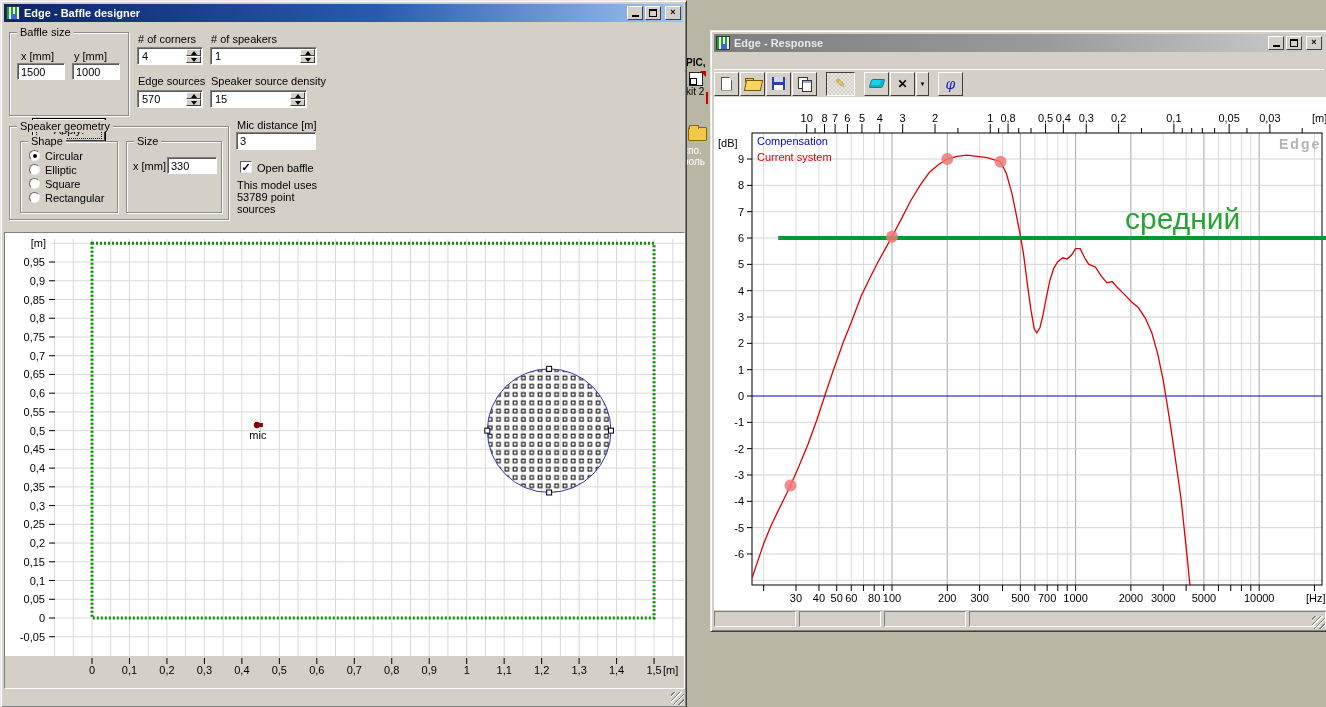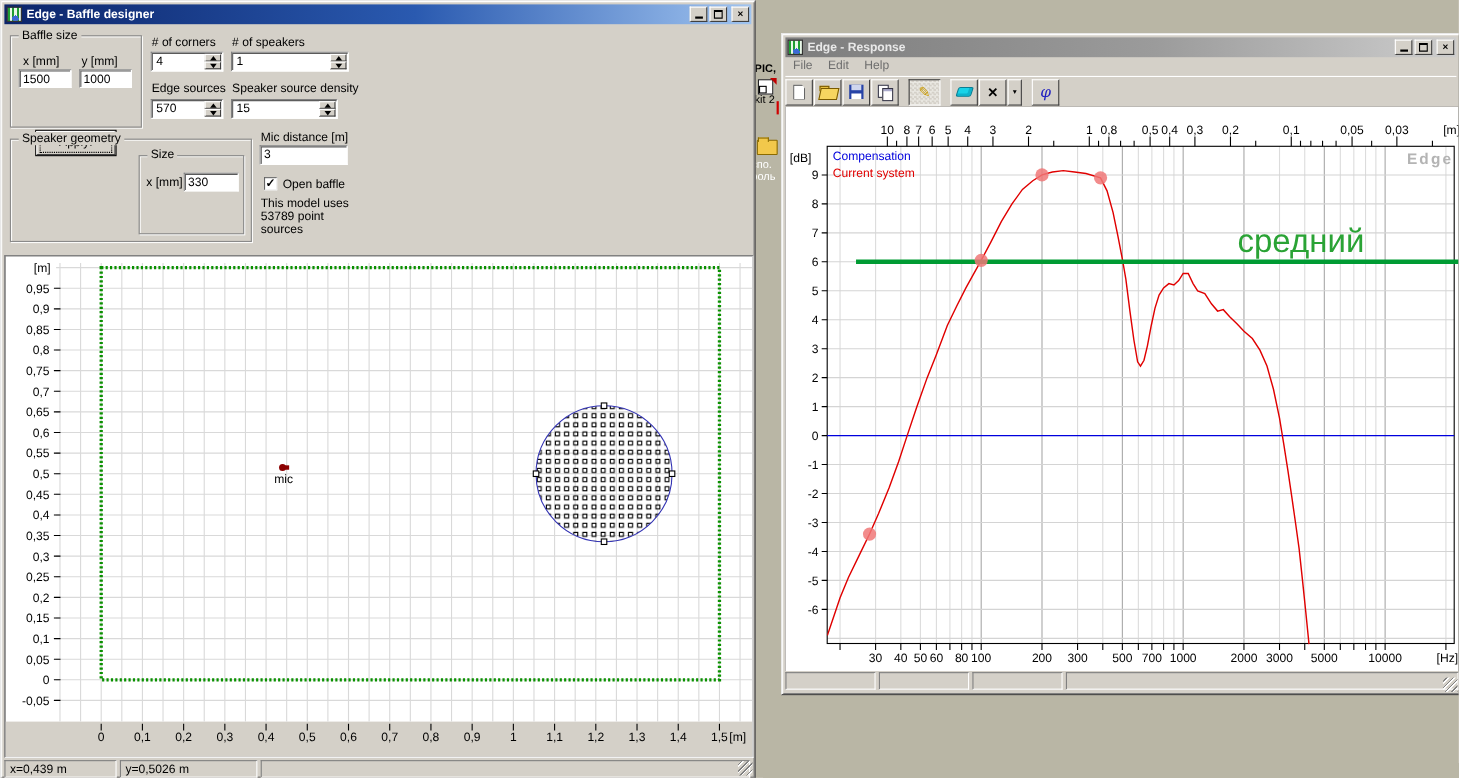--- a/index.html
+++ b/index.html
@@ -181,20 +181,31 @@
             <span class="tri-up"></span>
           </span>
           <span class="spin-b">
             <span class="tri-dn"></span>
           </span>
         </span>
     </span>
 
     <div class="groupbox" style="left:5px; top:104px; width:220px; height:94px;">
       <span class="gb-legend">Speaker geometry</span>
+      <div class="groupbox" style="left:10px; top:14px; width:98px; height:72px;">
+        <span class="gb-legend">Shape</span>
+        <span class="radio sel" style="left:8px; top:8px;"></span>
+        <span class="lbl" style="left:24px; top:8px;">Circular</span>
+        <span class="radio" style="left:8px; top:22px;"></span>
+        <span class="lbl" style="left:24px; top:22px;">Elliptic</span>
+        <span class="radio" style="left:8px; top:36px;"></span>
+        <span class="lbl" style="left:24px; top:36px;">Square</span>
+        <span class="radio" style="left:8px; top:50px;"></span>
+        <span class="lbl" style="left:24px; top:50px;">Rectangular</span>
+      </div>
       <div class="groupbox" style="left:116px; top:14px; width:96px; height:72px;">
         <span class="gb-legend">Size</span>
         <span class="lbl" style="left:6px; top:18px;">x [mm]</span>
         <span class="field" style="left:40px; top:15px; width:50px; height:17px;">330</span>
       </div>
     </div>
 
     <span class="lbl" style="left:233px; top:97px;">Mic distance [m]</span>
     <span class="field" style="left:232px; top:110px; width:80px; height:18px;">3</span>
     <span class="checkbox" style="left:236px; top:139px;">✓</span>
@@ -350,48 +361,38 @@
         <rect x="603.4595" y="195.15" width="5" height="5" fill="#fff" stroke="#000"></rect>
         <rect x="541.634" y="133.3245" width="5" height="5" fill="#fff" stroke="#000"></rect>
         <rect x="541.634" y="256.9755" width="5" height="5" fill="#fff" stroke="#000"></rect>
         <g>
           <circle cx="251.868" cy="192.0295" r="3.2" fill="#8b0000"></circle>
           <rect x="253.868" y="190.0295" width="4" height="4" fill="#8b0000"></rect>
           <text x="252.868" y="206.0295" font-size="11" text-anchor="middle">mic</text>
         </g>
       </svg></div>
 
-  <div class="statusbar" style="left:3px; top:690px; width:681px;">
-    <span class="spanel" style="width:102px;">x=0,439 m</span>
-    <span class="spanel" style="width:125px;">y=0,5026 m</span>
-    <span class="spanel" style="flex:1;"></span>
-  </div>
   <span class="grip"></span>
 </div>
 
 <div class="win" id="rightwin">
   <div class="titlebar inactive">
     <span class="appicon"></span>
     <span>Edge - Response</span>
     <span class="wbtns">
       <span class="wbtn">
           <span class="glyph-min"></span>
         </span>
       <span class="wbtn">
           <span class="glyph-max"></span>
         </span>
       <span class="wbtn close">×</span>
     </span>
   </div>
 
-  <div class="menubar" style="left:3px; top:21px; right:3px; height:17px;">
-    <span class="menuitem">File</span>
-    <span class="menuitem">Edit</span>
-    <span class="menuitem">Help</span>
-  </div>
 
   <div class="toolbar" style="left:3px; top:38px; right:3px; height:28px;">
     <span class="tbtn">
         <span class="ic-new"></span>
       </span>
     <span class="tbtn">
         <span class="ic-open"></span>
       </span>
     <span class="tbtn">
         <span class="ic-save"></span>

